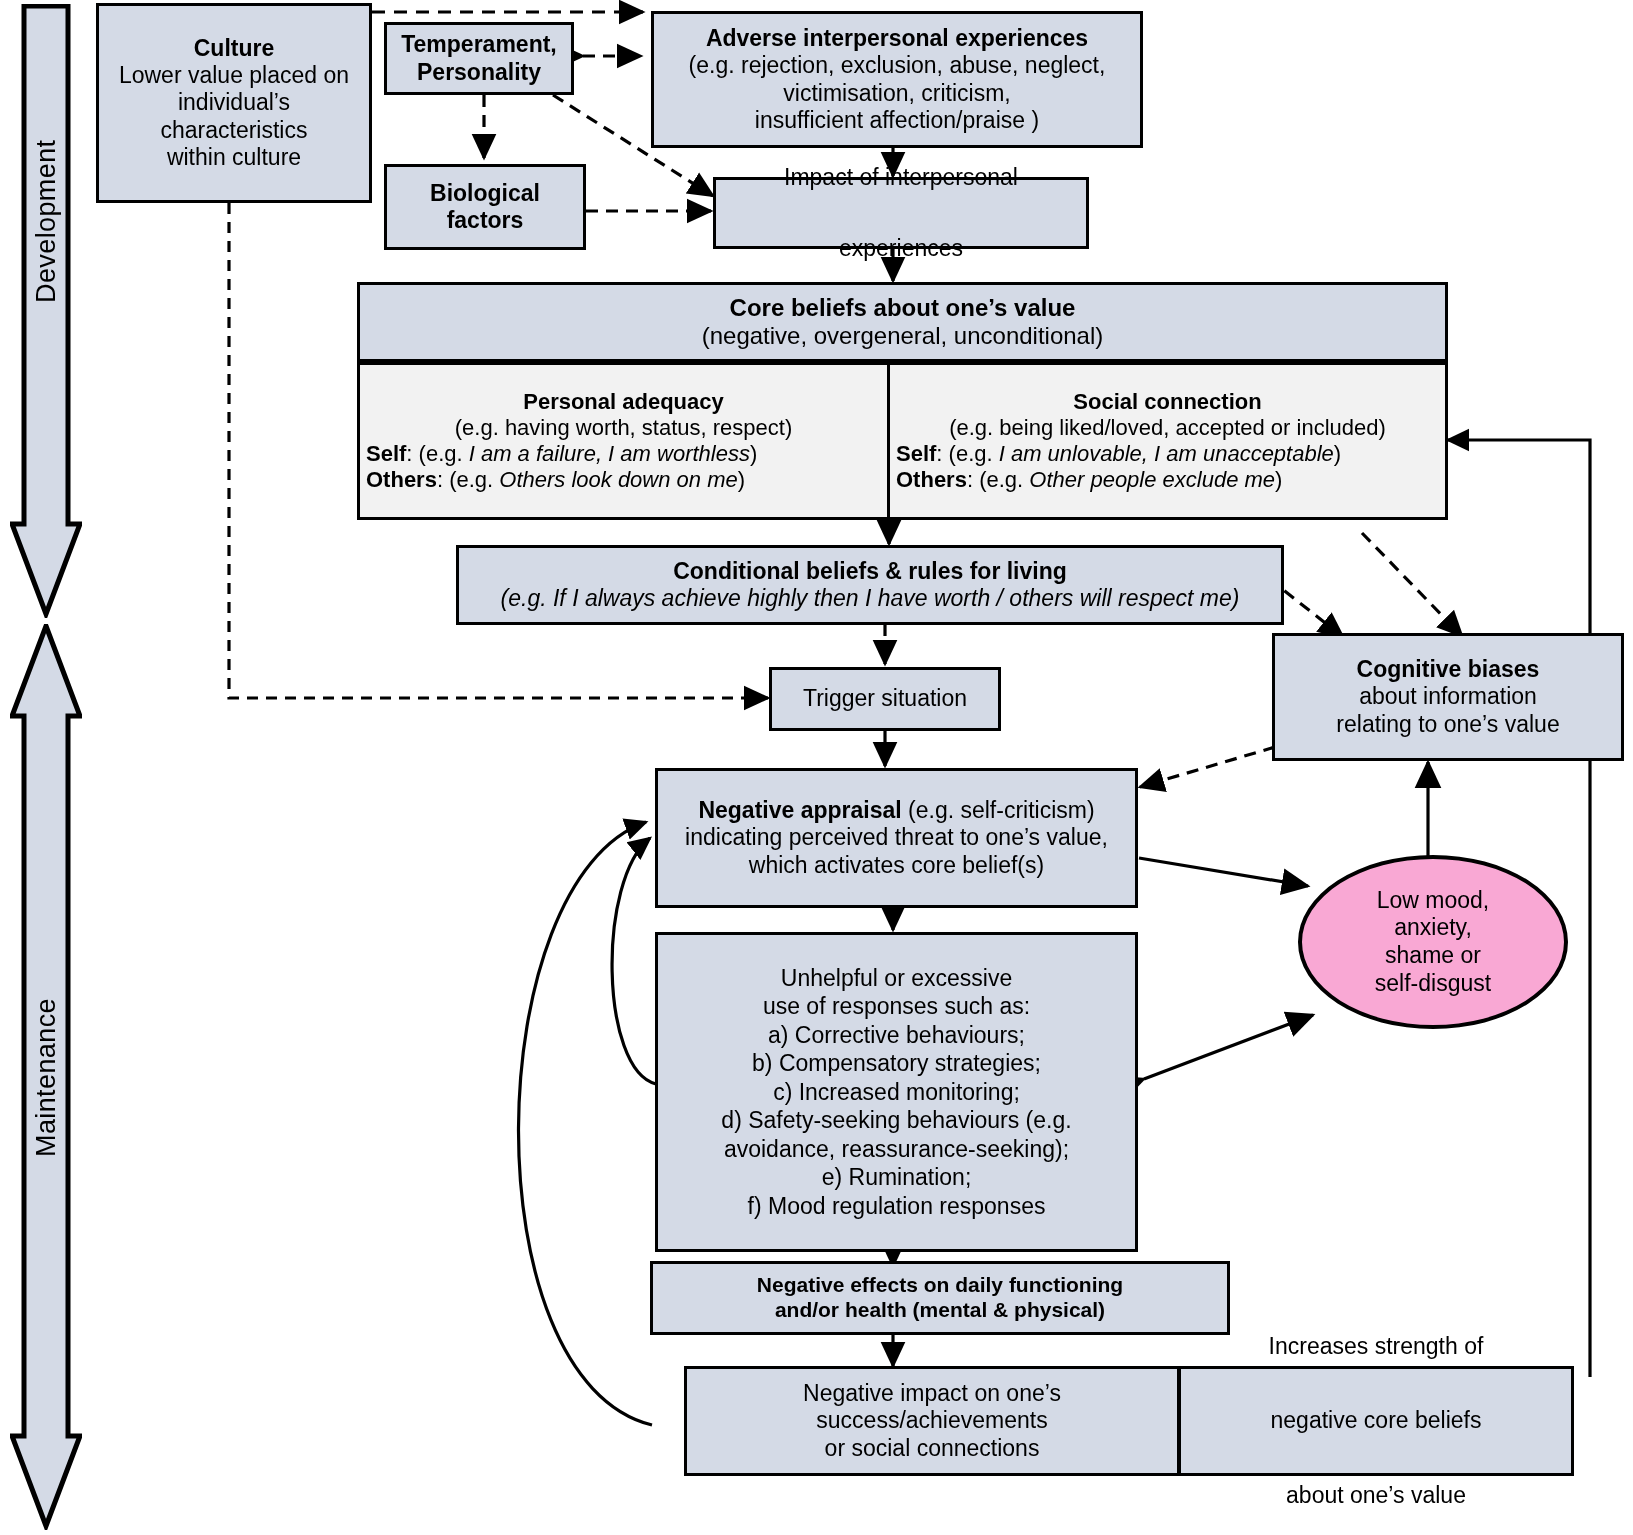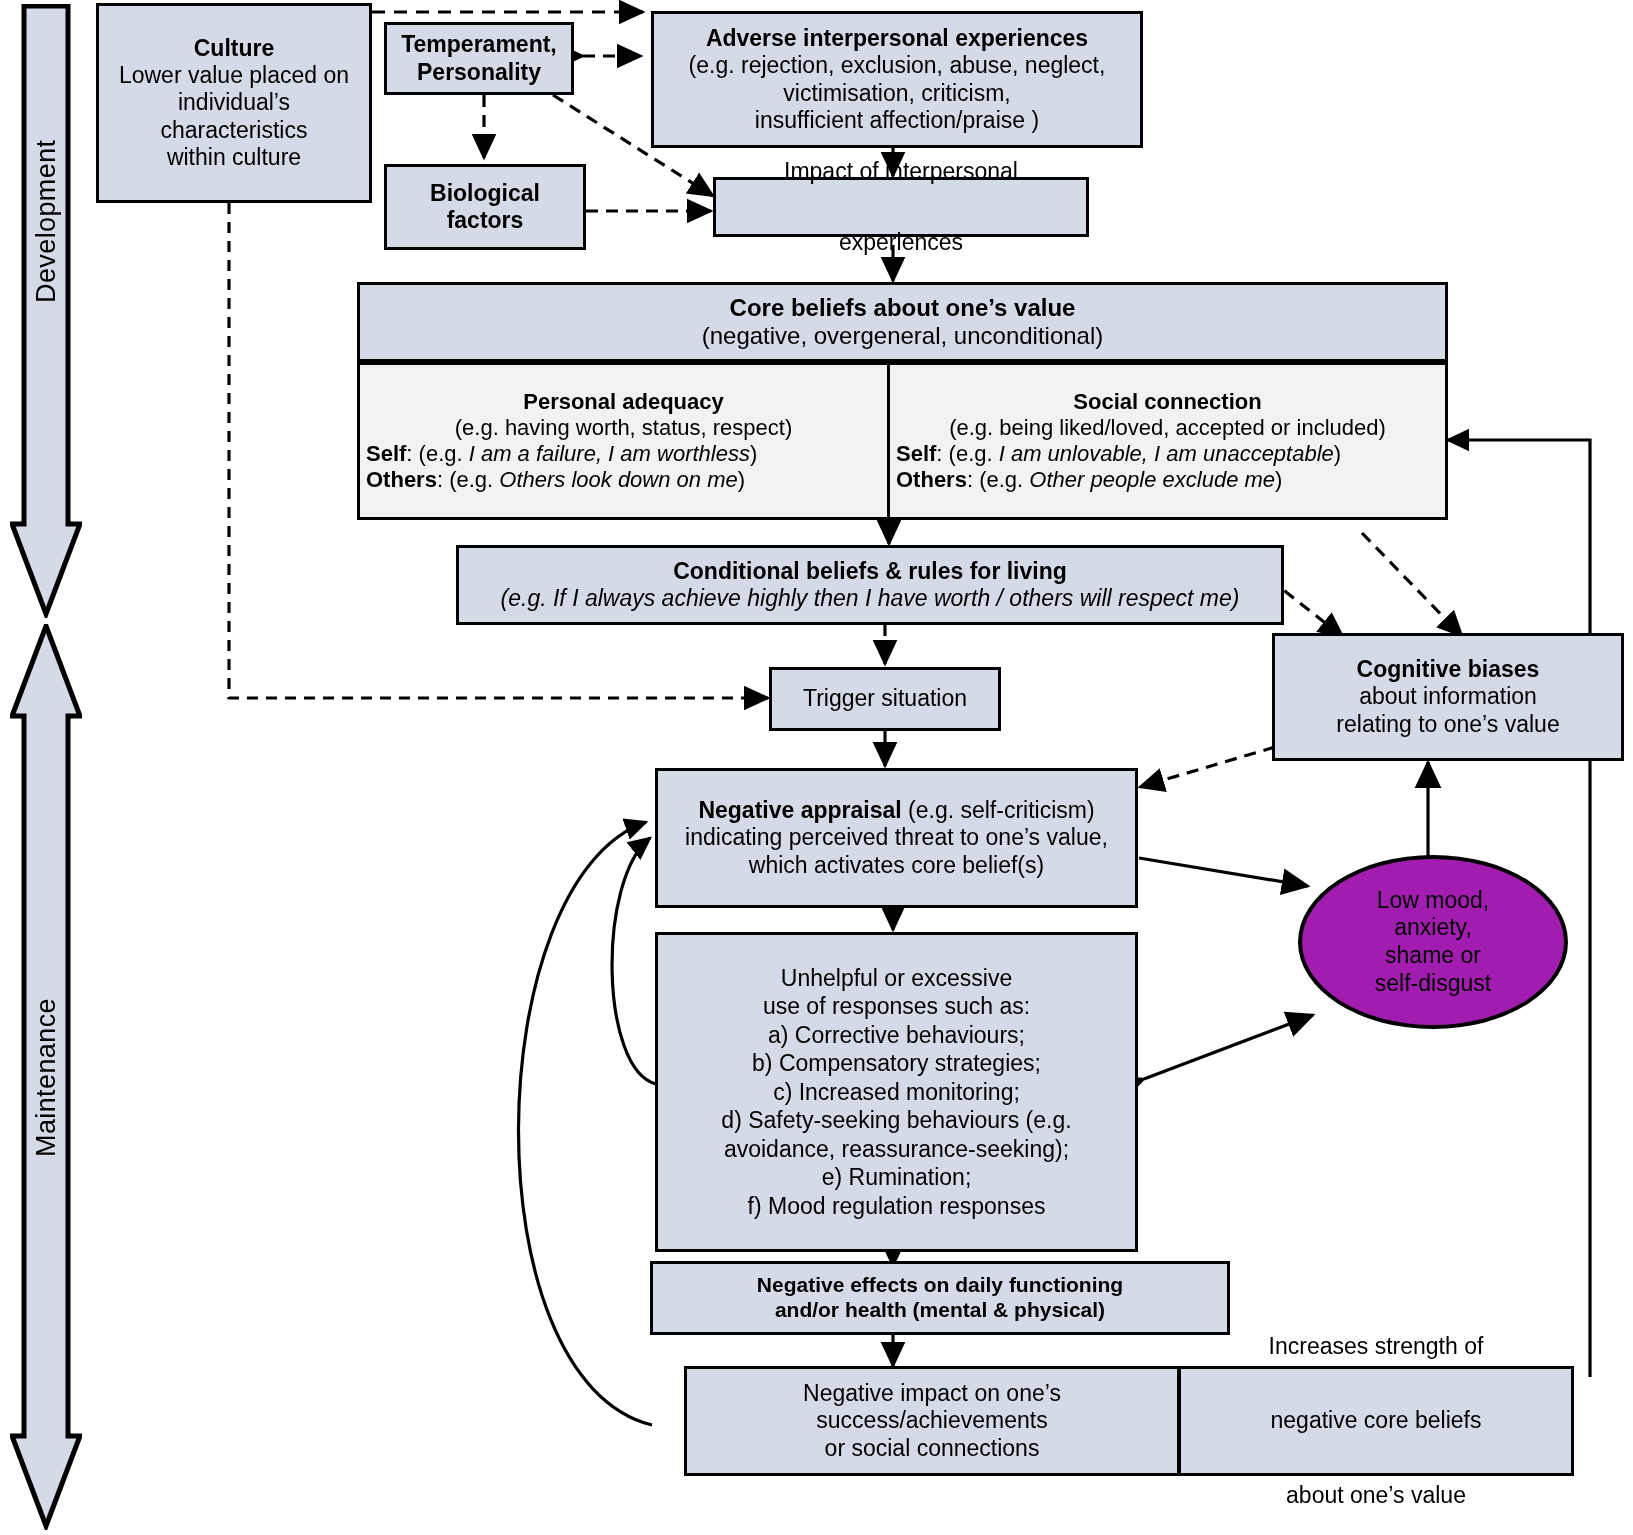--- a/index.html
+++ b/index.html
@@ -21,21 +21,21 @@
     line-height:1.18;
     z-index:3;
   }
   .box .ln{display:block;width:100%;}
   .b{font-weight:bold;}
   .i{font-style:italic;}
   .pale{background:#f2f2f2;}
 
   .ellipse{
     position:absolute;
-    background:#a21caf;
+    background:#f9a8d4;
     border:4px solid #000;
     border-radius:50%;
     display:flex;flex-direction:column;justify-content:center;
     text-align:center;line-height:1.2;z-index:3;
   }
 
   
   .phase{position:absolute;z-index:2;}
   .phase .lbl{
     position:absolute;left:0;top:0;width:100%;height:100%;
@@ -145,21 +145,21 @@
     <span class="ln b">factors</span>
   </div>
 
   <div class="box" style="left:651px;top:11px;width:492px;height:137px;font-size:23px;padding:2px 6px;">
     <span class="ln b">Adverse interpersonal experiences</span>
     <span class="ln">(e.g. rejection, exclusion, abuse, neglect,</span>
     <span class="ln">victimisation,  criticism,</span>
     <span class="ln">insufficient affection/praise )</span>
   </div>
 
-  <div class="box" style="left:713px;top:177px;width:376px;height:60px;font-size:23px;gap:44px;">
+  <div class="box" style="left:713px;top:177px;width:376px;height:72px;font-size:23px;gap:44px;">
     <span class="ln">Impact of interpersonal</span>
     <span class="ln">experiences</span>
   </div>
 
   <div class="box" style="left:357px;top:282px;width:1091px;height:80px;font-size:24px;">
     <span class="ln b">Core beliefs about one’s value</span>
     <span class="ln">(negative, overgeneral, unconditional)</span>
   </div>
 
   <div class="box pale" style="left:357px;top:362px;width:533px;height:158px;font-size:22px;border-top-width:3px;padding:2px 4px;">

